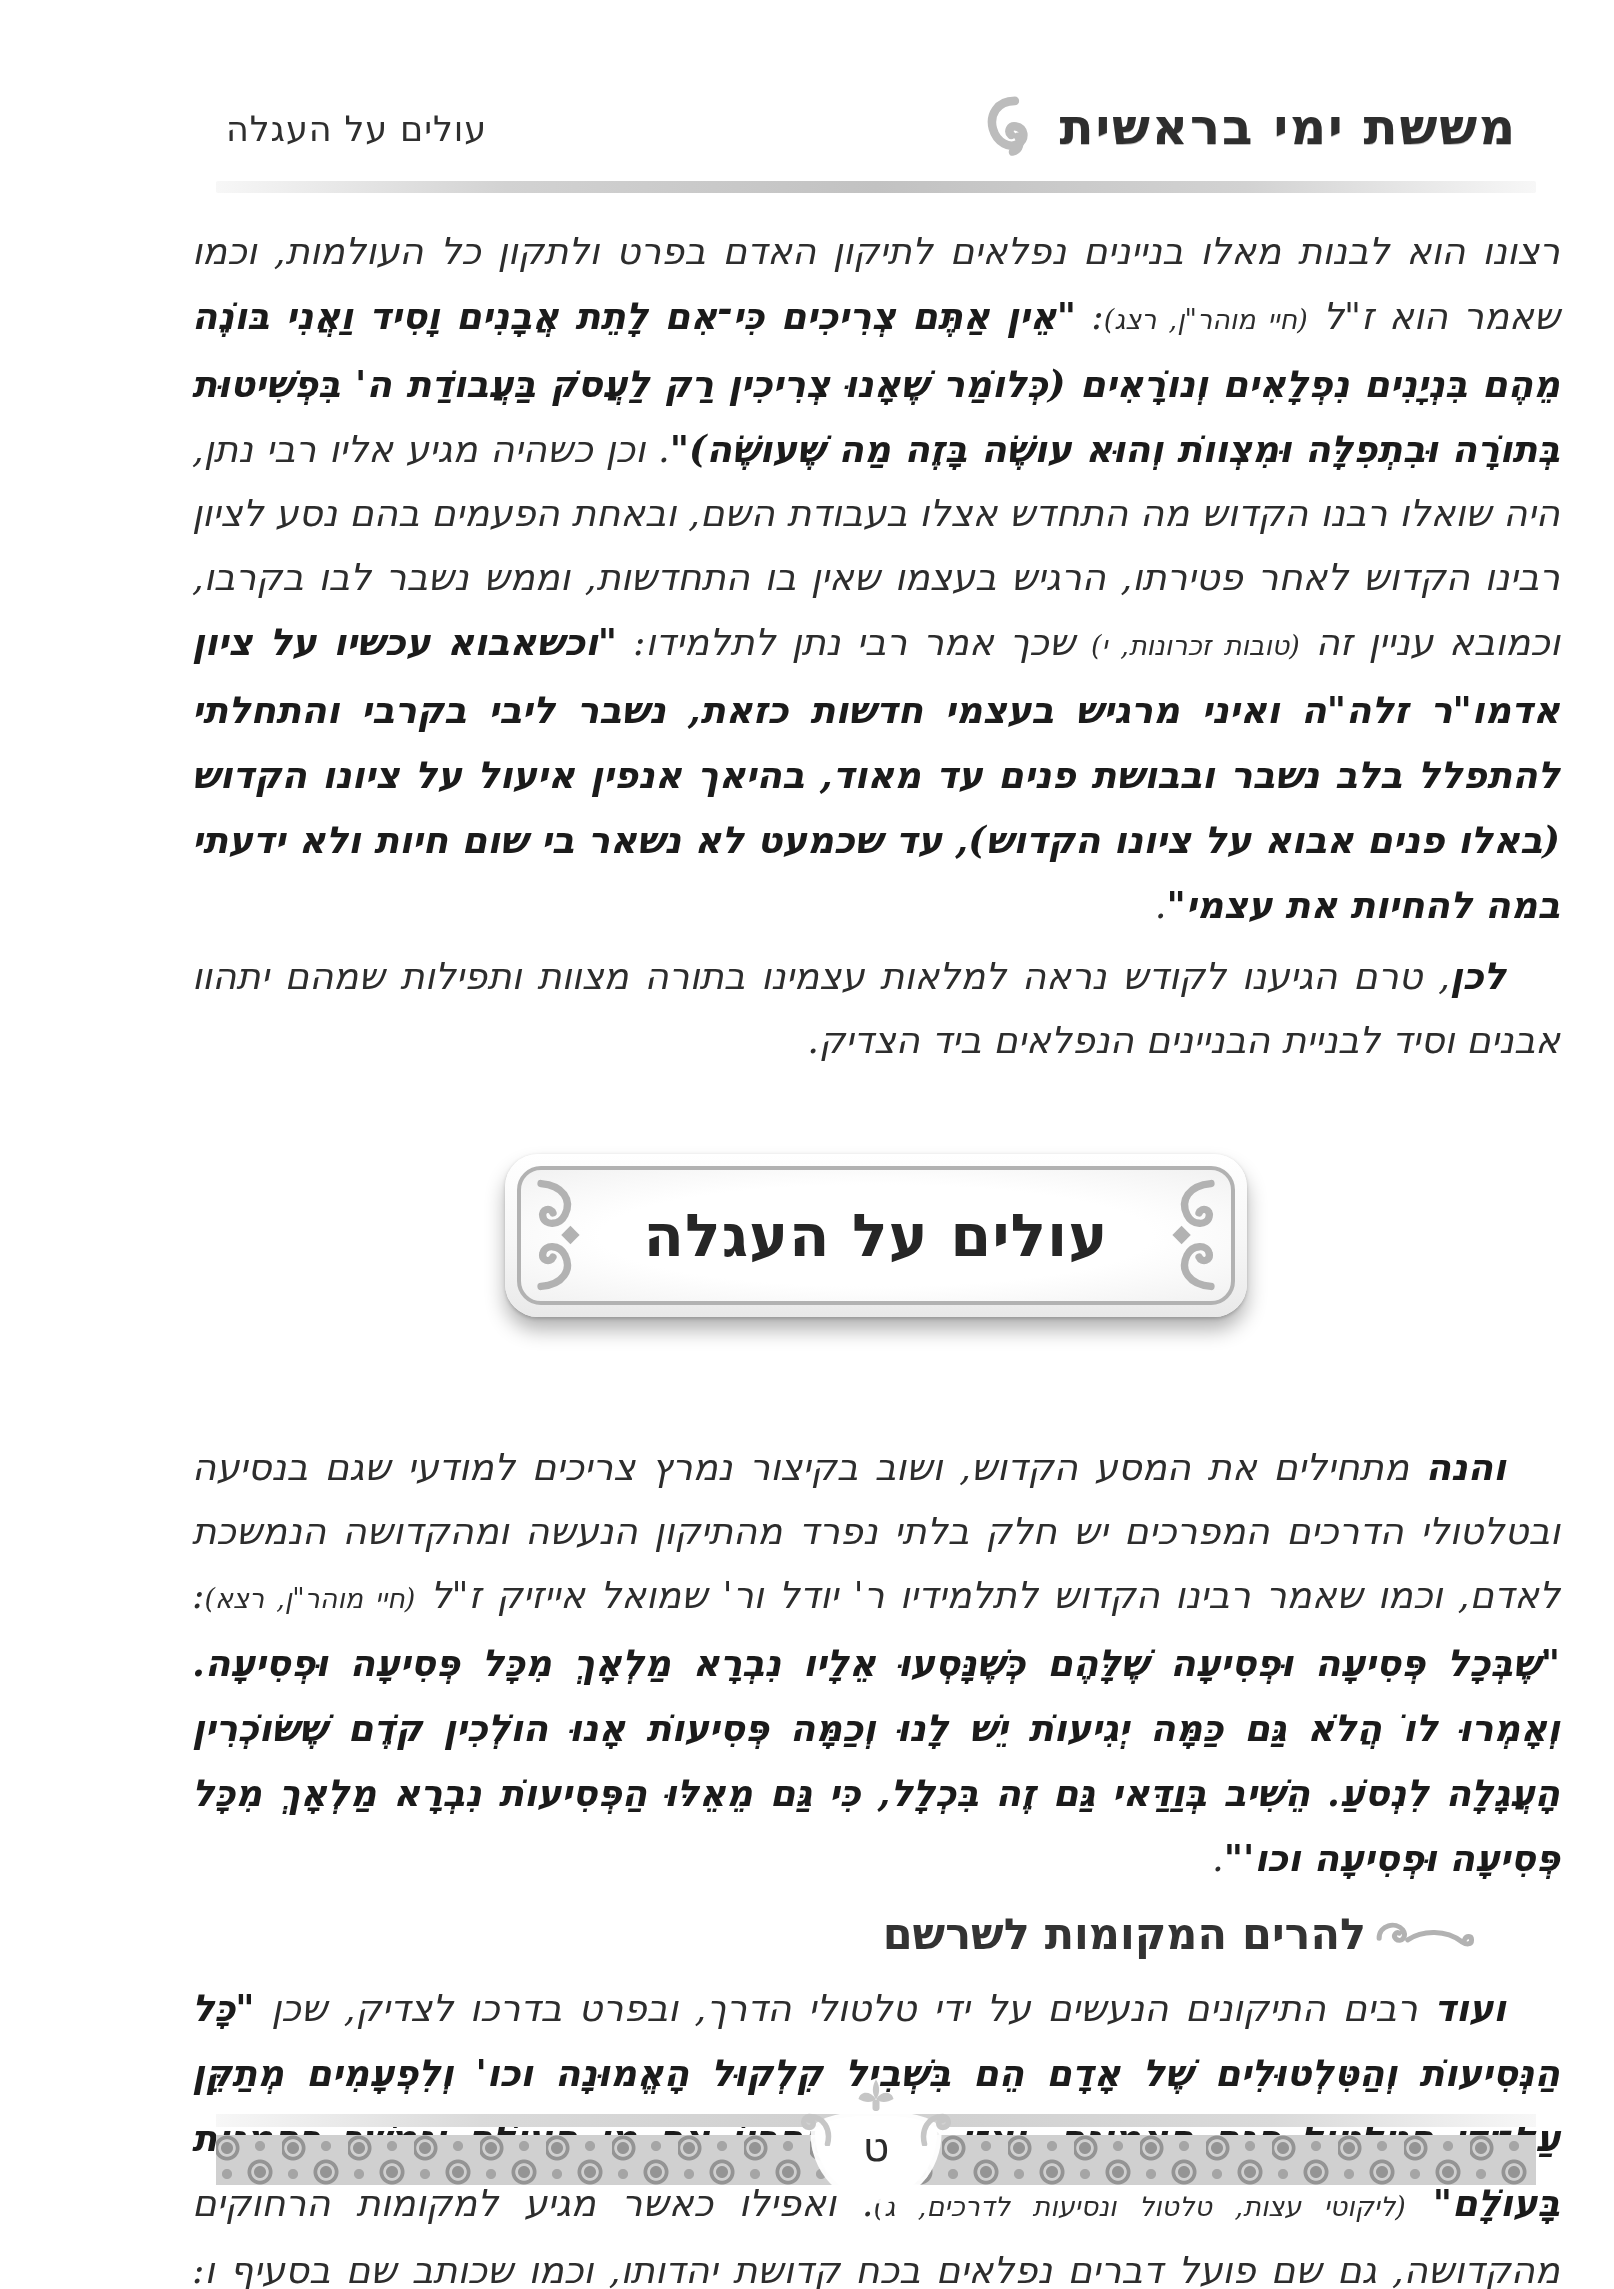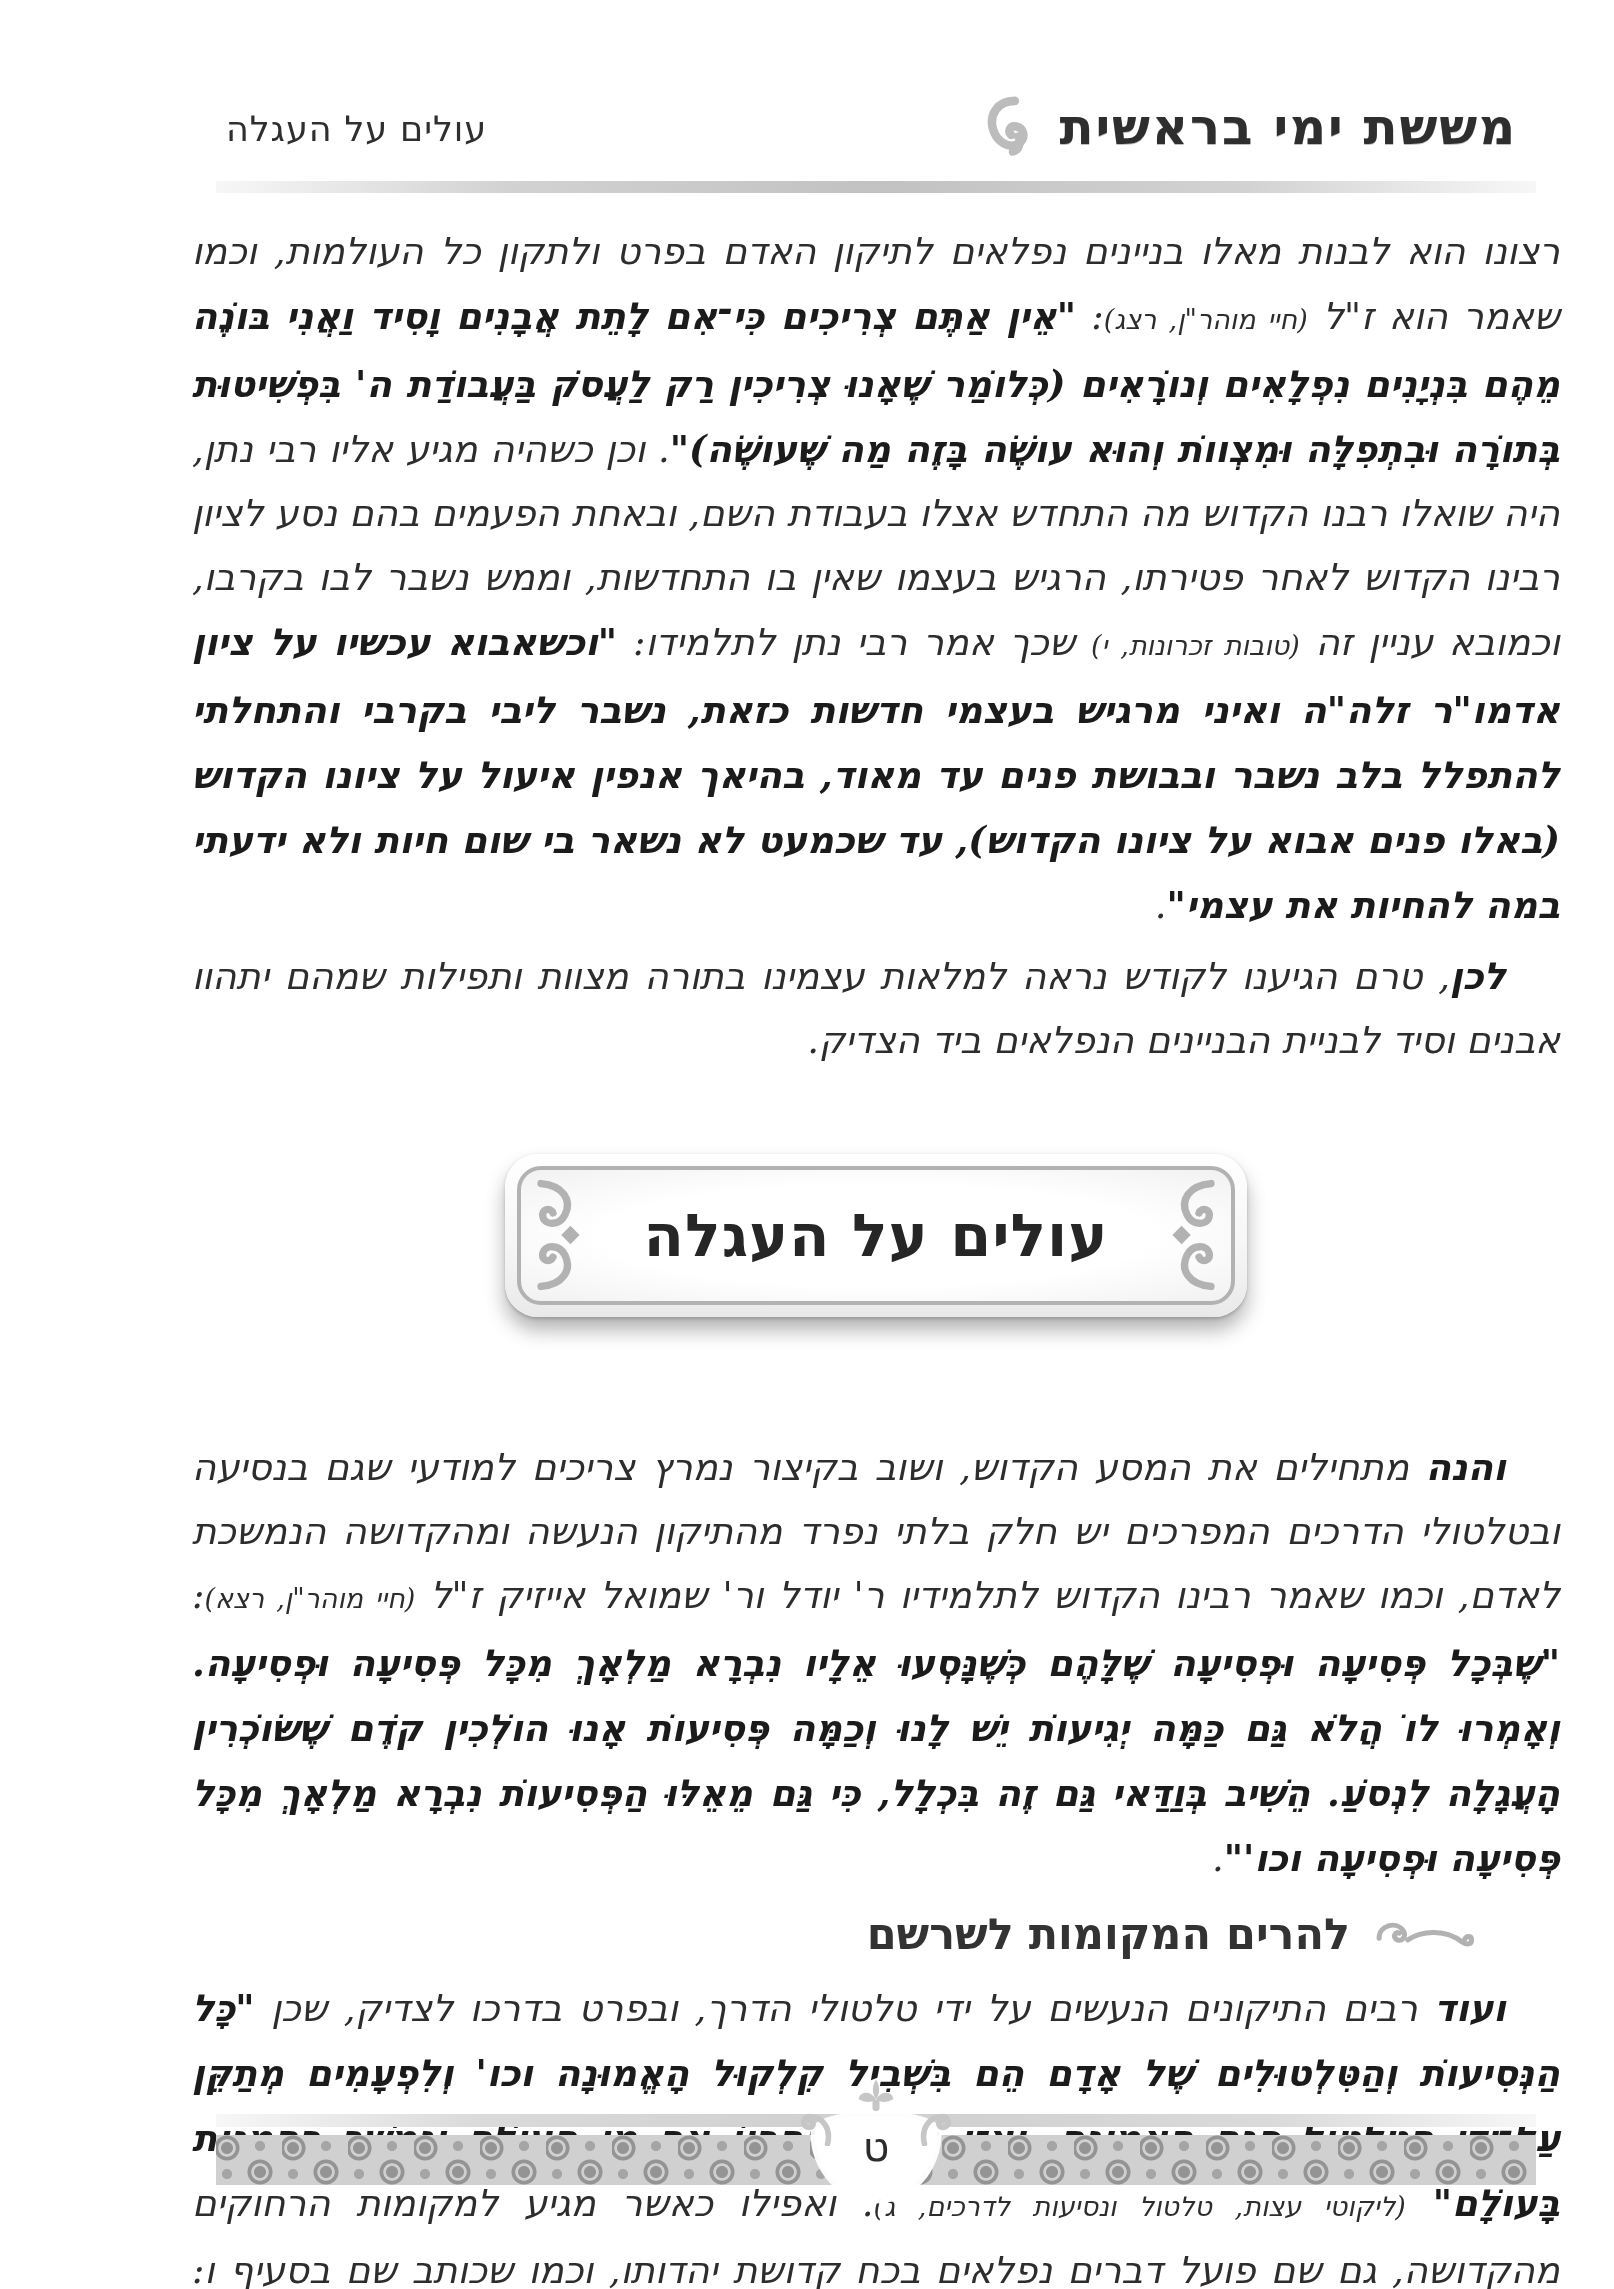--- a/index.html
+++ b/index.html
@@ -60,21 +60,21 @@
     height:131px;
     display:flex;align-items:center;justify-content:center;
     background:radial-gradient(ellipse at center,#ffffff 55%,#f1f1f1 100%);
   }
   .box-title{font-size:59px;font-weight:bold;color:#262626;letter-spacing:0.9px;}
   .box-flourish{position:absolute;top:50%;width:68px;height:118px;transform:translateY(-50%);}
   .box-flourish.right{right:9.2px;}
   .box-flourish.left{left:9.2px;transform:translateY(-50%) scaleX(-1);}
   
   .section-heading-row{
-    display:flex;align-items:center;gap:20px;
+    display:flex;align-items:center;gap:4px;
     margin:18.5px 81px 16.6px 0;
   }
   .heading-flourish{width:109px;height:42px;flex:0 0 auto;}
   .section-heading{
     font-size:43px;font-weight:bold;color:#333333;margin:0;
   }
   
   .foot-rule{
     position:absolute;top:2114px;left:78px;right:78px;height:13px;
     background:linear-gradient(90deg,#f7f7f7 0%,#dadada 20%,#cfcfcf 50%,#dadada 80%,#f7f7f7 100%);

